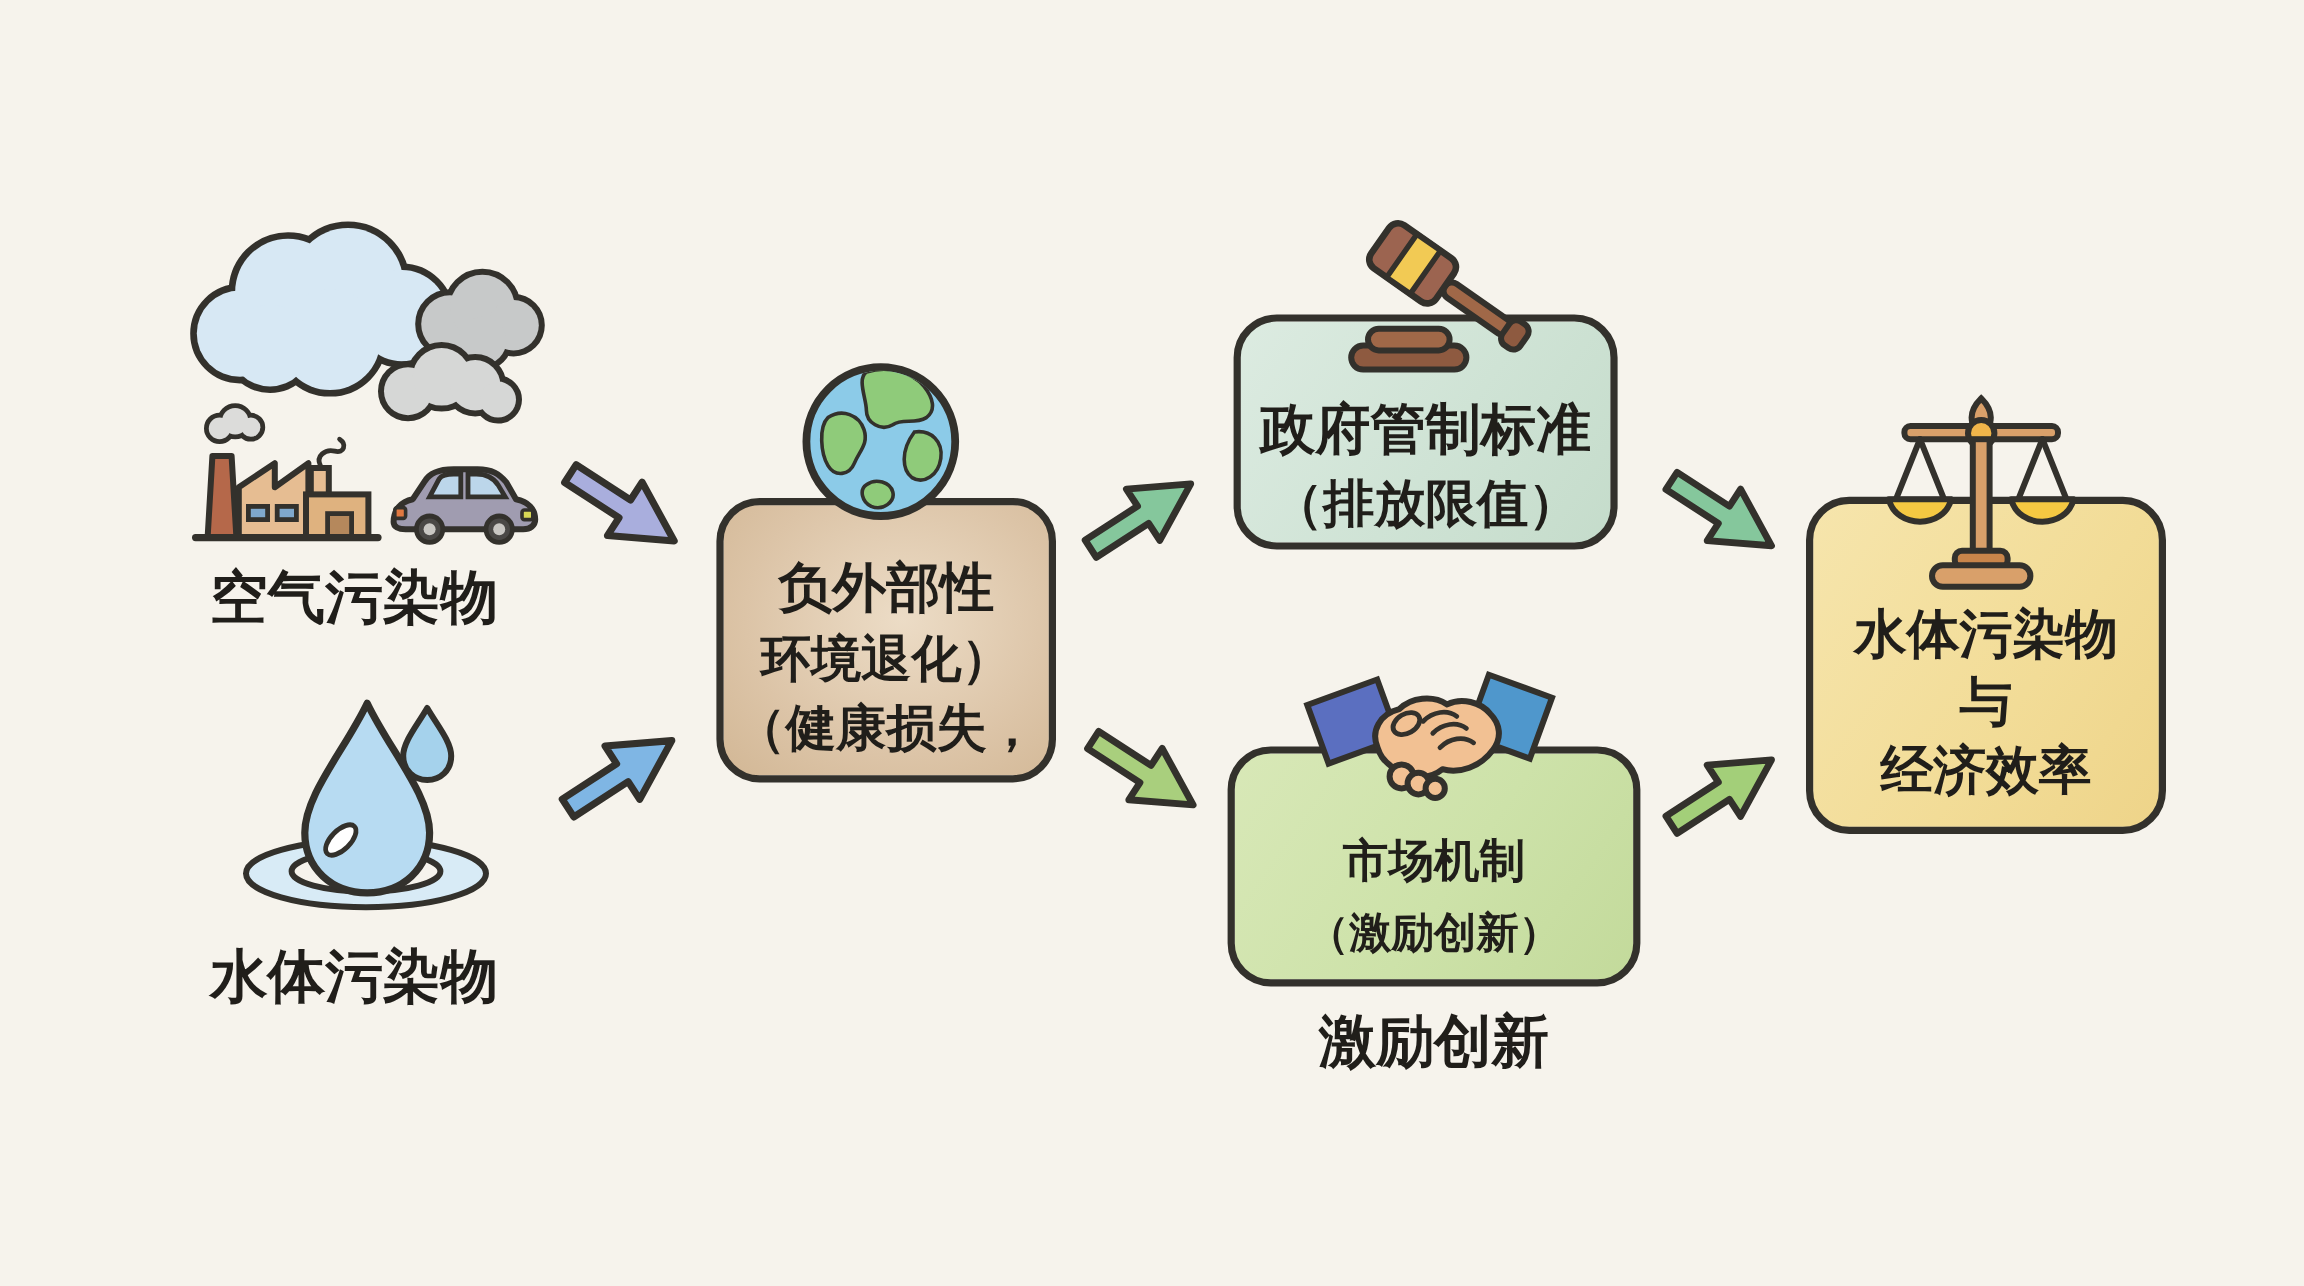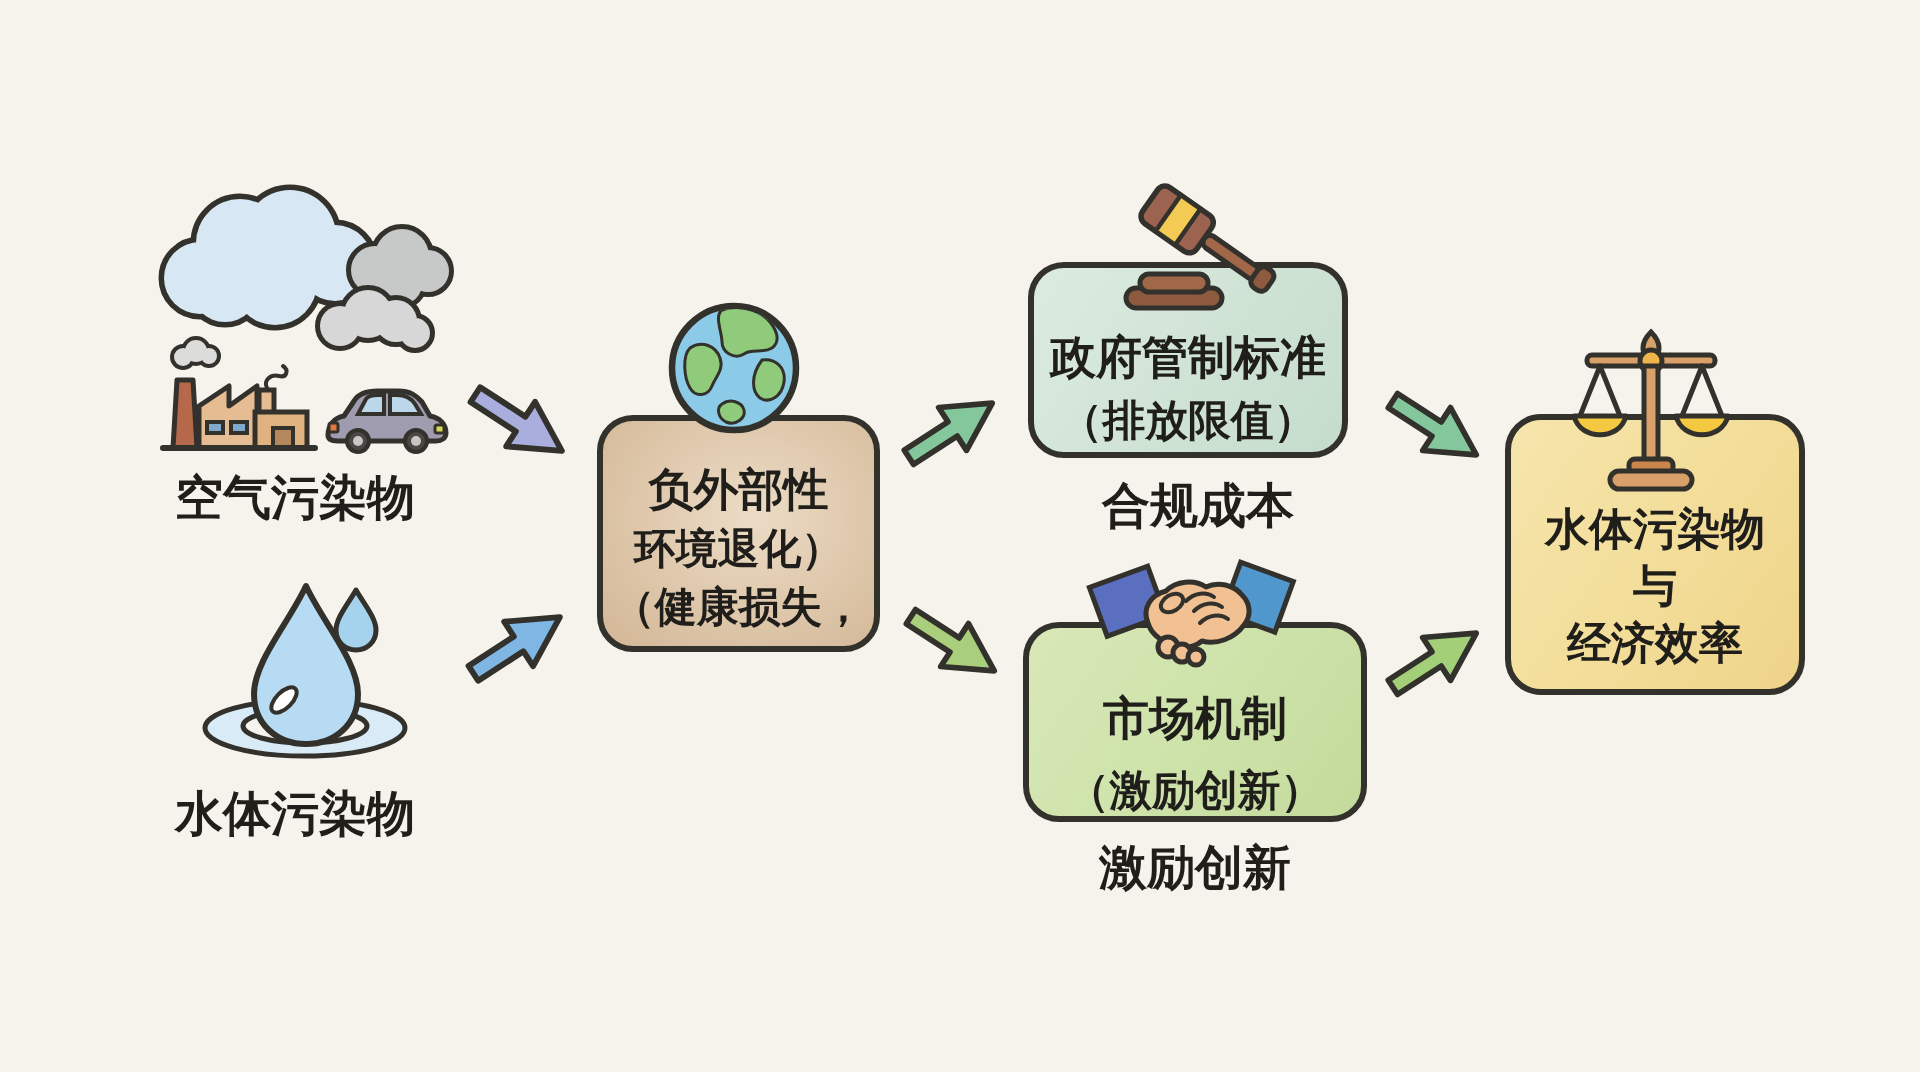--- a/index.html
+++ b/index.html
@@ -25,21 +25,21 @@
     padding-top:44px;font-size:45px;line-height:58px;font-family:Liberation Mono, monospace;
   }
   .box-regulation{
     left:1028px;top:262px;width:320px;height:196px;
     background:linear-gradient(125deg,#dcebe1 0%, #cfe3d5 55%, #c5dccb 100%);
     padding-top:58px;font-size:46px;line-height:63px;
   }
   .box-market{
     left:1023px;top:622px;width:344px;height:200px;
     background:linear-gradient(125deg,#d8e8b7 0%, #cde2a9 55%, #c3da9b 100%);
-    padding-top:60px;font-size:46px;line-height:60px;gap:12px;
+    padding-top:60px;font-size:38px;line-height:60px;
   }
   .box-outcome{
     left:1505px;top:414px;width:300px;height:281px;
     background:linear-gradient(125deg,#f6e5ac 0%, #f2dc97 60%, #eed489 100%);
     padding-top:80px;font-size:44px;line-height:57px;
   }
   .box .sub{font-size:0.93em;}
   
   .label{
     position:absolute;text-align:center;font-weight:bold;
@@ -210,21 +210,20 @@
   <svg class="abs icon" style="left:1120px;top:176px;width:180px;height:145px;" viewBox="0 0 180 145">
     <rect x="6" y="112" width="96" height="20" rx="10" fill="#8e5a40" stroke="#33312c" stroke-width="5"></rect>
     <rect x="20" y="98" width="68" height="18" rx="9" fill="#a06848" stroke="#33312c" stroke-width="5"></rect>
     <g transform="rotate(35 58 44)">
       <rect x="90" y="37" width="66" height="14" rx="7" fill="#a06848" stroke="#33312c" stroke-width="5"></rect>
       <rect x="152" y="32" width="18" height="24" rx="7" fill="#8e5a40" stroke="#33312c" stroke-width="5"></rect>
       <rect x="24" y="22" width="66" height="44" rx="9" fill="#9c6450" stroke="#33312c" stroke-width="5.5"></rect>
       <rect x="46" y="22" width="24" height="44" fill="#f2ca54" stroke="#33312c" stroke-width="4.5"></rect>
     </g>
   </svg>
-  <div class="label" style="left:1028px;top:474px;width:340px;">合规成本</div>
 
   <div class="box box-market">
     <div class="t1">市场机制</div>
     <div class="t1 sub">（激励创新）</div>
   </div>
   <svg class="abs icon" style="left:1088px;top:545px;width:230px;height:140px;" viewBox="0 0 230 140">
     <g transform="rotate(-20 40 55)">
       <rect x="8" y="30" width="62" height="52" fill="#5b6fc0" stroke="#33312c" stroke-width="5"></rect>
     </g>
     <g transform="rotate(20 172 52)">

